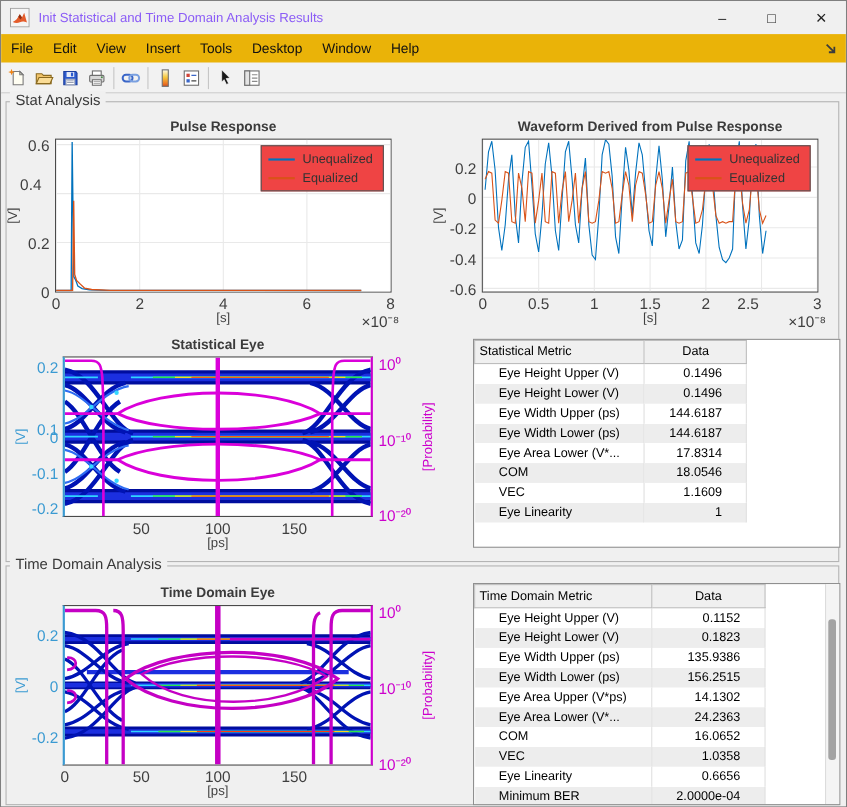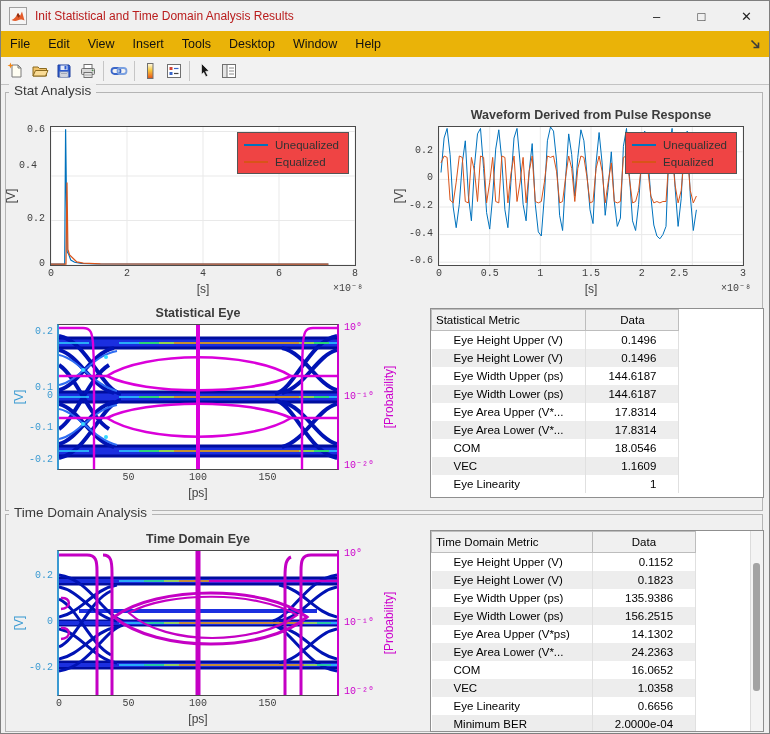--- a/index.html
+++ b/index.html
@@ -1,20 +1,20 @@
 <!DOCTYPE html>
 <html><head>
 <meta charset="utf-8">
 <style>
   html,body{margin:0;padding:0;background:#ffffff;font-family:"Liberation Sans",sans-serif;}
   .window{position:relative;width:768px;height:732px;border:1px solid #7f7f7f;background:#f0f0f0;overflow:hidden;}
   
   .titlebar{height:30px;display:flex;align-items:center;background:#f0f0f0;}
   .app-icon{width:18px;height:18px;margin:0 8px 0 8px;flex:0 0 auto;}
-  .title-text{font-size:12px;color:#b91c1c;white-space:nowrap;}
+  .title-text{font-size:12px;color:#8b5cf6;white-space:nowrap;}
   .tb-spacer{flex:1;}
   .win-btn{width:45px;height:30px;display:flex;align-items:center;justify-content:center;font-size:13px;color:#222;cursor:default;}
   
   .menubar{height:26px;background:#eab308;display:flex;align-items:center;font-size:12.5px;color:#111;}
   .menu-item{padding:0 9px;}
   .dock-btn{margin-left:auto;margin-right:6px;width:16px;height:16px;display:flex;align-items:center;justify-content:center;}
   
   .toolbar{height:27px;background:#f2f2f2;border-bottom:1px solid #c3c3c3;display:flex;align-items:center;padding-left:3px;}
   .tbtn{width:24px;height:24px;display:flex;align-items:center;justify-content:center;}
   .tsep{width:1px;height:20px;background:#c6c6c6;margin:0 3px;}
@@ -24,21 +24,21 @@
   .panel-label{position:absolute;top:-10px;left:3px;background:#f0f0f0;padding:0 5px;font-size:13.5px;color:#3a3a3a;white-space:nowrap;}
   
   .axes{position:absolute;background:#fff;border:1px solid #4a4a4a;}
   .axes.eye{border-top:1px solid #4a4a4a;border-bottom:1px solid #4a4a4a;border-left:2px solid #3a9ad2;border-right:2px solid #cc00cc;}
   .axes svg.art{position:absolute;left:0;top:0;width:100%;height:100%;}
   .plot-title{position:absolute;top:-19px;left:-20px;right:-20px;text-align:center;font-weight:bold;font-size:12.5px;color:#3b3b3b;white-space:nowrap;}
   .xlab{position:absolute;top:calc(100% + 17px);left:0;right:0;text-align:center;font-size:12px;color:#3f3f3f;}
   .ylab{position:absolute;left:-40px;top:50%;transform:translate(-50%,-50%) rotate(-90deg);font-size:12px;color:#3f3f3f;white-space:nowrap;}
   .ylab.blue{color:#3a9ad2;}
   .ylab-right{position:absolute;right:-52px;top:50%;transform:translate(50%,-50%) rotate(-90deg);font-size:12px;color:#cc00cc;white-space:nowrap;}
-  .tick{position:absolute;font-size:10px;color:#3f3f3f;white-space:nowrap;font-family:Liberation Mono, monospace;}
+  .tick{position:absolute;font-size:14px;color:#3f3f3f;white-space:nowrap;}
   .legend{position:absolute;right:6px;top:5px;background:#ef4444;border:1px solid #555;padding:3px 9px 3px 6px;}
   .lrow{display:flex;align-items:center;height:17px;}
   .lsw{display:inline-block;width:24px;height:2px;margin-right:7px;}
   .llb{font-size:11.5px;color:#333;}
   
   .uitable{position:absolute;background:#fff;border:1px solid #8f8f8f;overflow:hidden;}
   .uitable table{border-collapse:collapse;font-size:11.5px;color:#000;table-layout:fixed;}
   .uitable th{background:#f0f0f0;border:1px solid #bdbdbd;font-weight:normal;height:20px;padding:0 4px;overflow:hidden;white-space:nowrap;}
   .uitable th.h-metric{width:109px;text-align:left;}
   .uitable th.h-data{width:56px;text-align:center;}
@@ -158,20 +158,21 @@
       </svg>
     </span>
   </div>
 
   <div class="canvas">
 
     <div class="panel" style="left:4px;top:7px;width:756px;height:417px;">
       <span class="panel-label">Stat Analysis</span>
 
       <div class="axes" style="left:44px;top:33px;width:304px;height:138px;">
+        <span class="plot-title">Pulse Response</span>
         <span class="ylab">[V]</span>
         <span class="xlab">[s]</span>
         <span class="tick" style="right:-8px;top:155px;">×10⁻⁸</span>
       <svg width="304" height="138" style="position:absolute;left:0;top:0">
             <path d="M0.0,0V138M76.0,0V138M152.0,0V138M228.0,0V138M304.0,0V138M0,138.0H304M0,93.5H304M0,49.0H304M0,4.5H304" stroke="#e9e9e9" stroke-width="1" fill="none"></path>
             <polyline points="0.0,137.1 13.7,137.1 14.6,2.2 15.4,66.8 16.1,124.6 17.5,126.9 19.8,133.1 23.6,135.3 30.4,136.4 45.6,136.9 277.4,137.1" stroke="#0072BD" stroke-width="1.2" fill="none"></polyline>
             <polyline points="0.0,137.1 15.0,137.1 16.0,55.6 16.9,122.4 18.6,128.0 22.0,131.3 25.8,134.9 32.3,136.2 49.4,136.9 277.4,137.1" stroke="#D95319" stroke-width="1.2" fill="none"></polyline>
           </svg>
           <div class="legend">
             <div class="lrow">
@@ -290,24 +291,20 @@
               </tr>
             <tr>
                 <td>Eye Width Upper (ps)</td>
                 <td class="val">144.6187</td>
               </tr>
             <tr>
                 <td>Eye Width Lower (ps)</td>
                 <td class="val">144.6187</td>
               </tr>
             <tr>
-                <td>Eye Area Upper (V*...</td>
-                <td class="val">17.8314</td>
-              </tr>
-            <tr>
                 <td>Eye Area Lower (V*...</td>
                 <td class="val">17.8314</td>
               </tr>
             <tr>
                 <td>COM</td>
                 <td class="val">18.0546</td>
               </tr>
             <tr>
                 <td>VEC</td>
                 <td class="val">1.1609</td>

